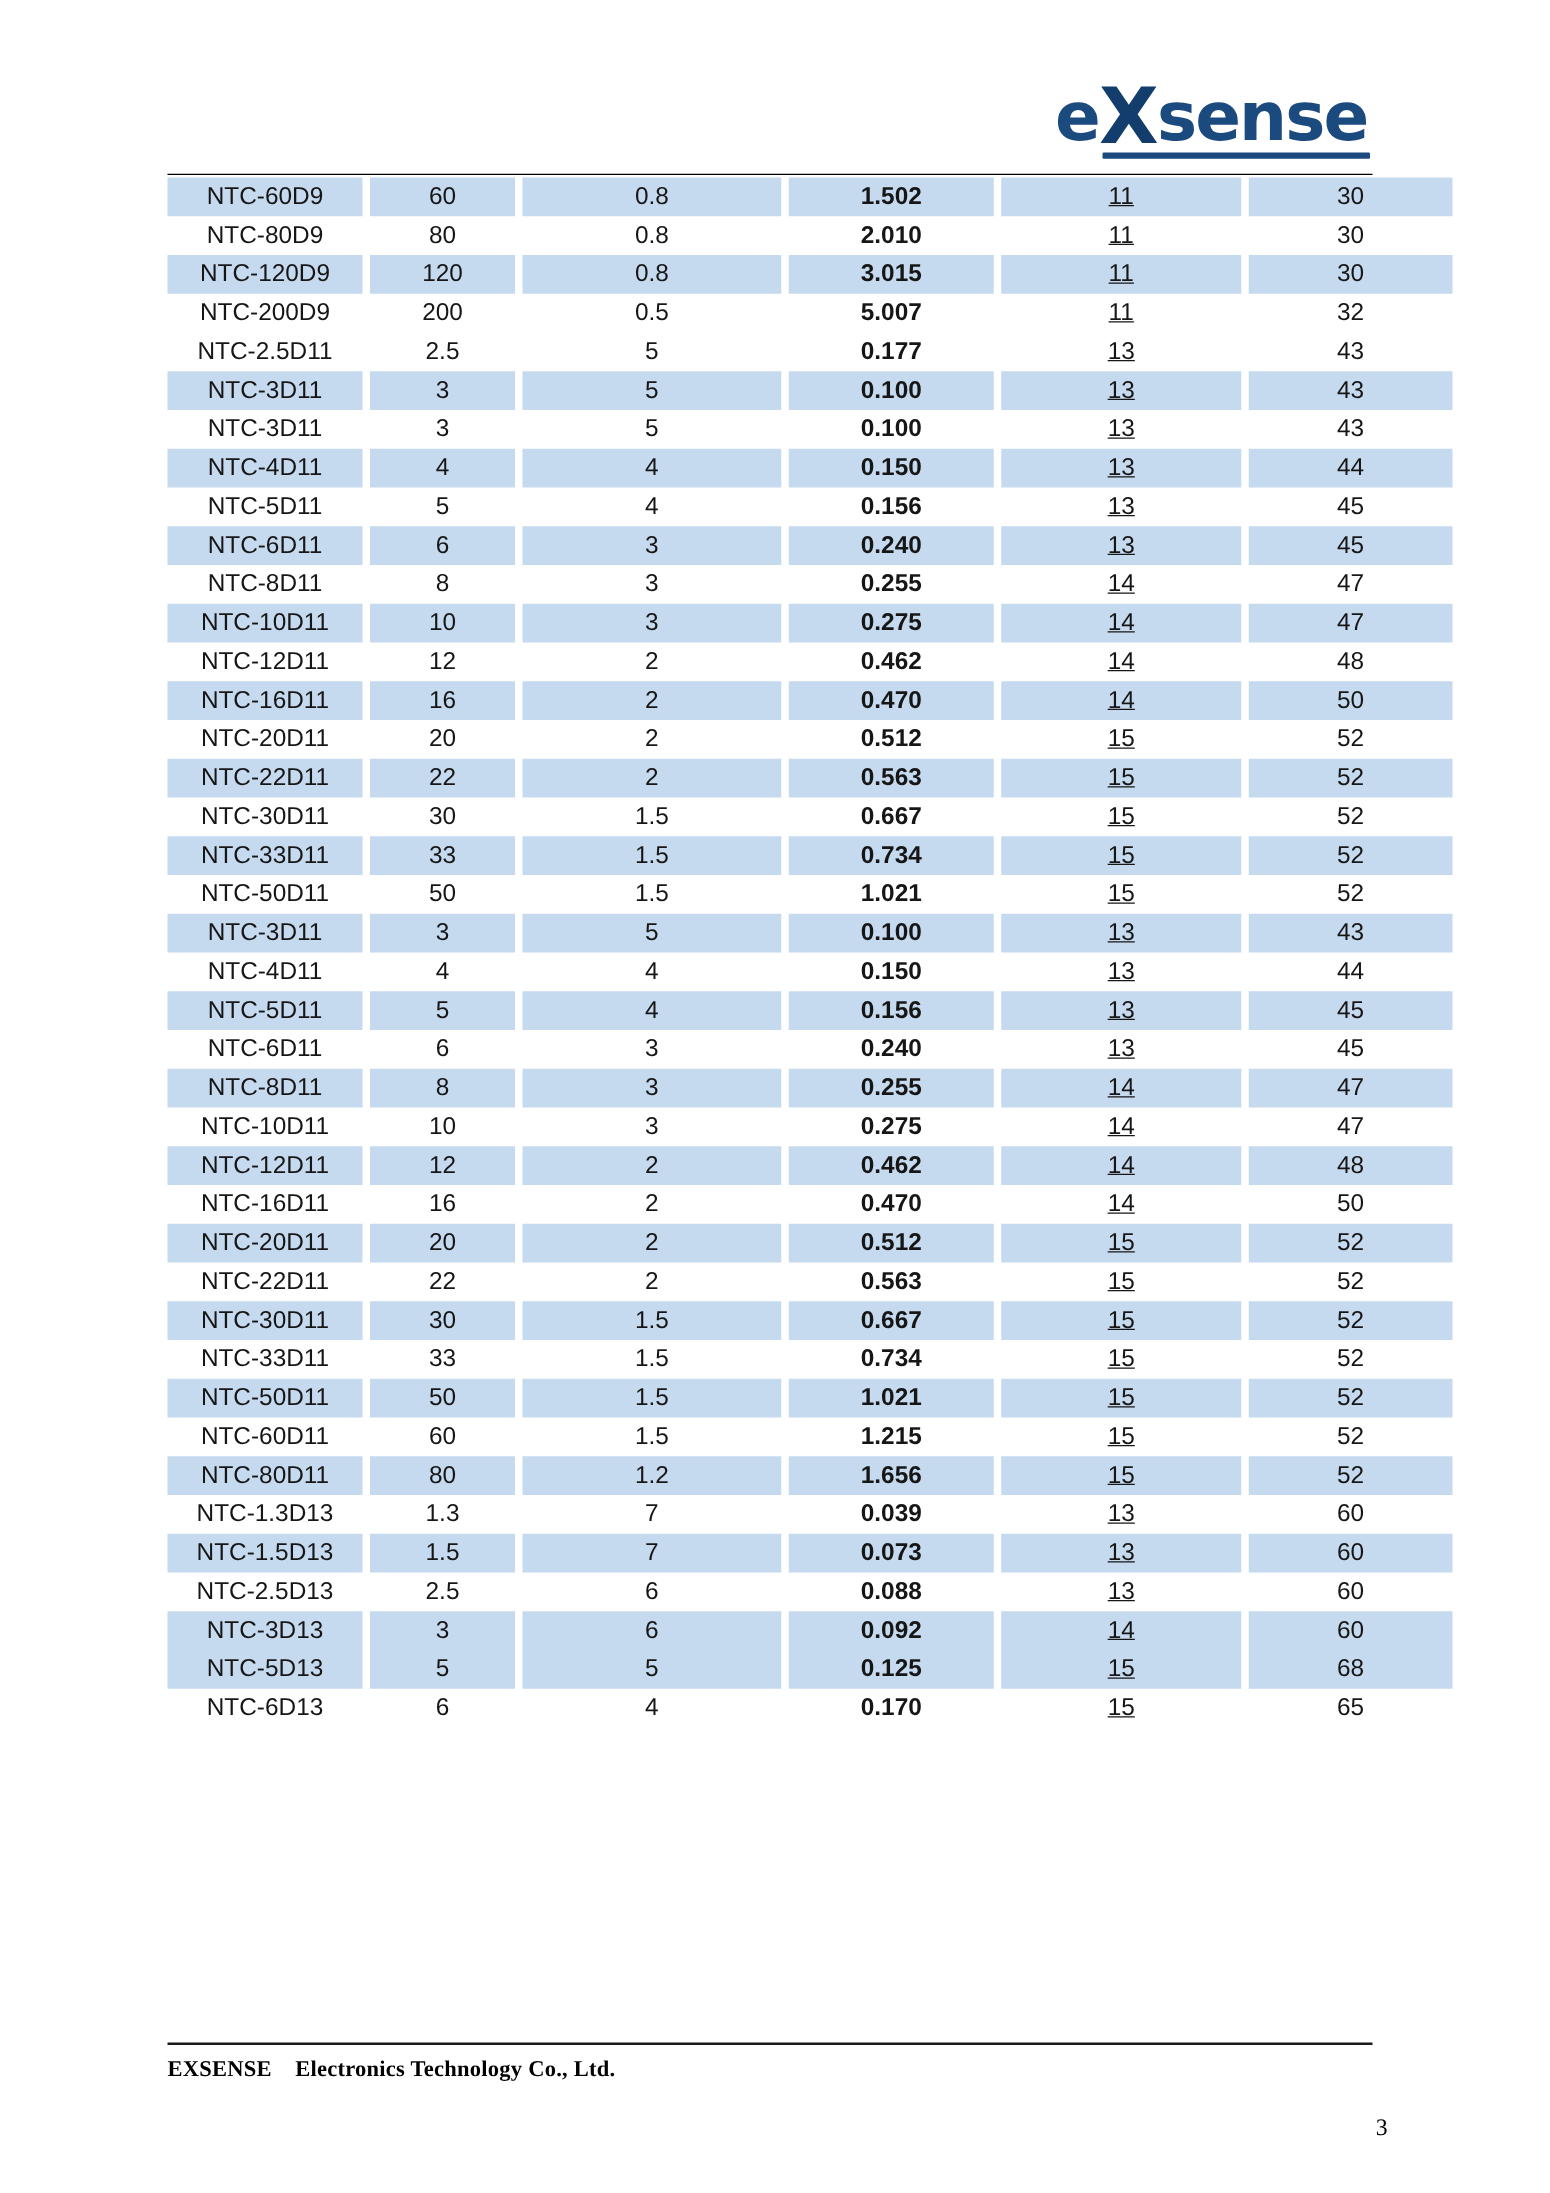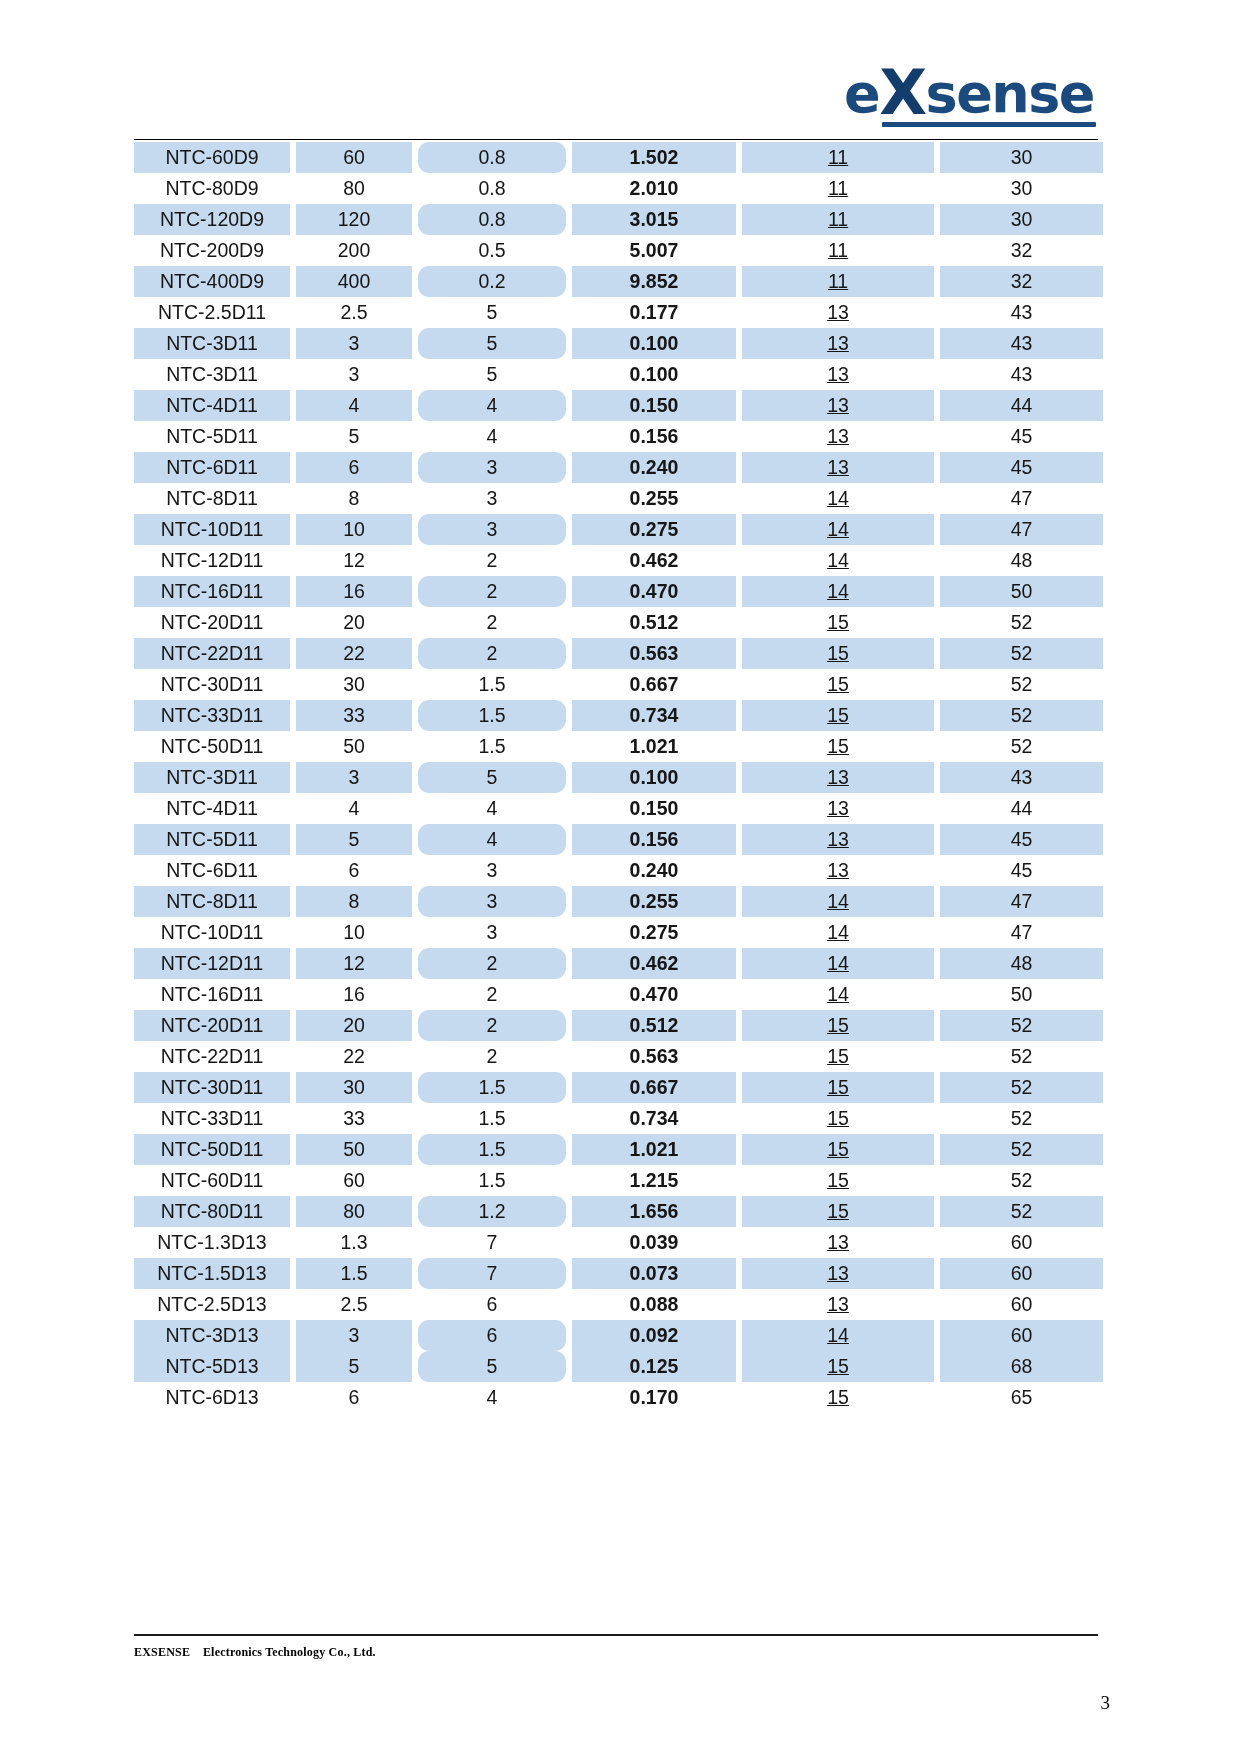--- a/index.html
+++ b/index.html
@@ -94,41 +94,41 @@
     font-size: 19.5px;
     font-family: "Liberation Sans", sans-serif;
     color: #161616;
     white-space: nowrap;
   }
   tr.shaded td {
     background: #c5daef;
   }
   .c0 { width: 156px; }
   .c1 { width: 116px; }
-  .c2 { width: 148px; border-radius: 11px; }
+  .c2 { width: 207px; }
   .c3 { width: 164px; font-weight: bold; }
   .c4 { width: 192px; text-decoration: underline; }
   .c5 { width: 163px; }
 
   
   .footer-rule {
     position: absolute;
     left: 132px;
     top: 1634px;
     width: 964px;
     height: 2px;
     background: #1a1a1a;
   }
   .footer-company {
     position: absolute;
     left: 132px;
     top: 1645px;
     font-family: "Liberation Serif", serif;
     font-weight: bold;
-    font-size: 12px;
+    font-size: 18px;
     letter-spacing: 0.2px;
     color: #000000;
     white-space: pre;
   }
   .page-number {
     position: absolute;
     right: 132px;
     top: 1692px;
     font-family: "Liberation Serif", serif;
     font-size: 19px;
@@ -184,28 +184,20 @@
             <td class="c5">30</td>
           </tr>
           <tr>
             <td class="c0">NTC-200D9</td>
             <td class="c1">200</td>
             <td class="c2">0.5</td>
             <td class="c3">5.007</td>
             <td class="c4">11</td>
             <td class="c5">32</td>
           </tr>
-          <tr class="shaded">
-            <td class="c0">NTC-400D9</td>
-            <td class="c1">400</td>
-            <td class="c2">0.2</td>
-            <td class="c3">9.852</td>
-            <td class="c4">11</td>
-            <td class="c5">32</td>
-          </tr>
           <tr>
             <td class="c0">NTC-2.5D11</td>
             <td class="c1">2.5</td>
             <td class="c2">5</td>
             <td class="c3">0.177</td>
             <td class="c4">13</td>
             <td class="c5">43</td>
           </tr>
           <tr class="shaded">
             <td class="c0">NTC-3D11</td>

